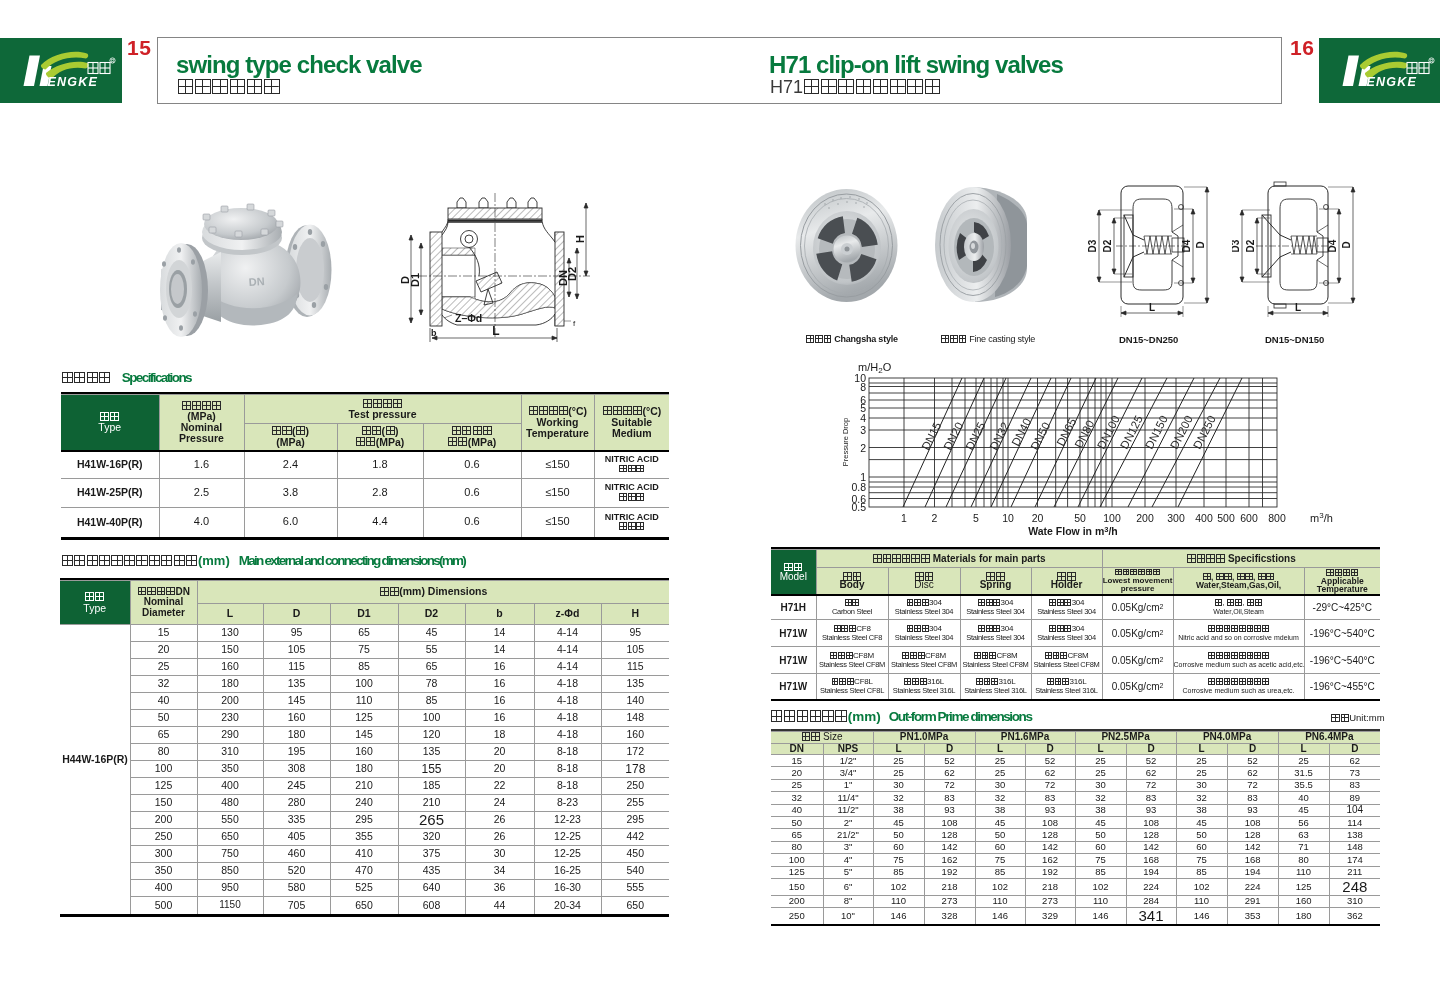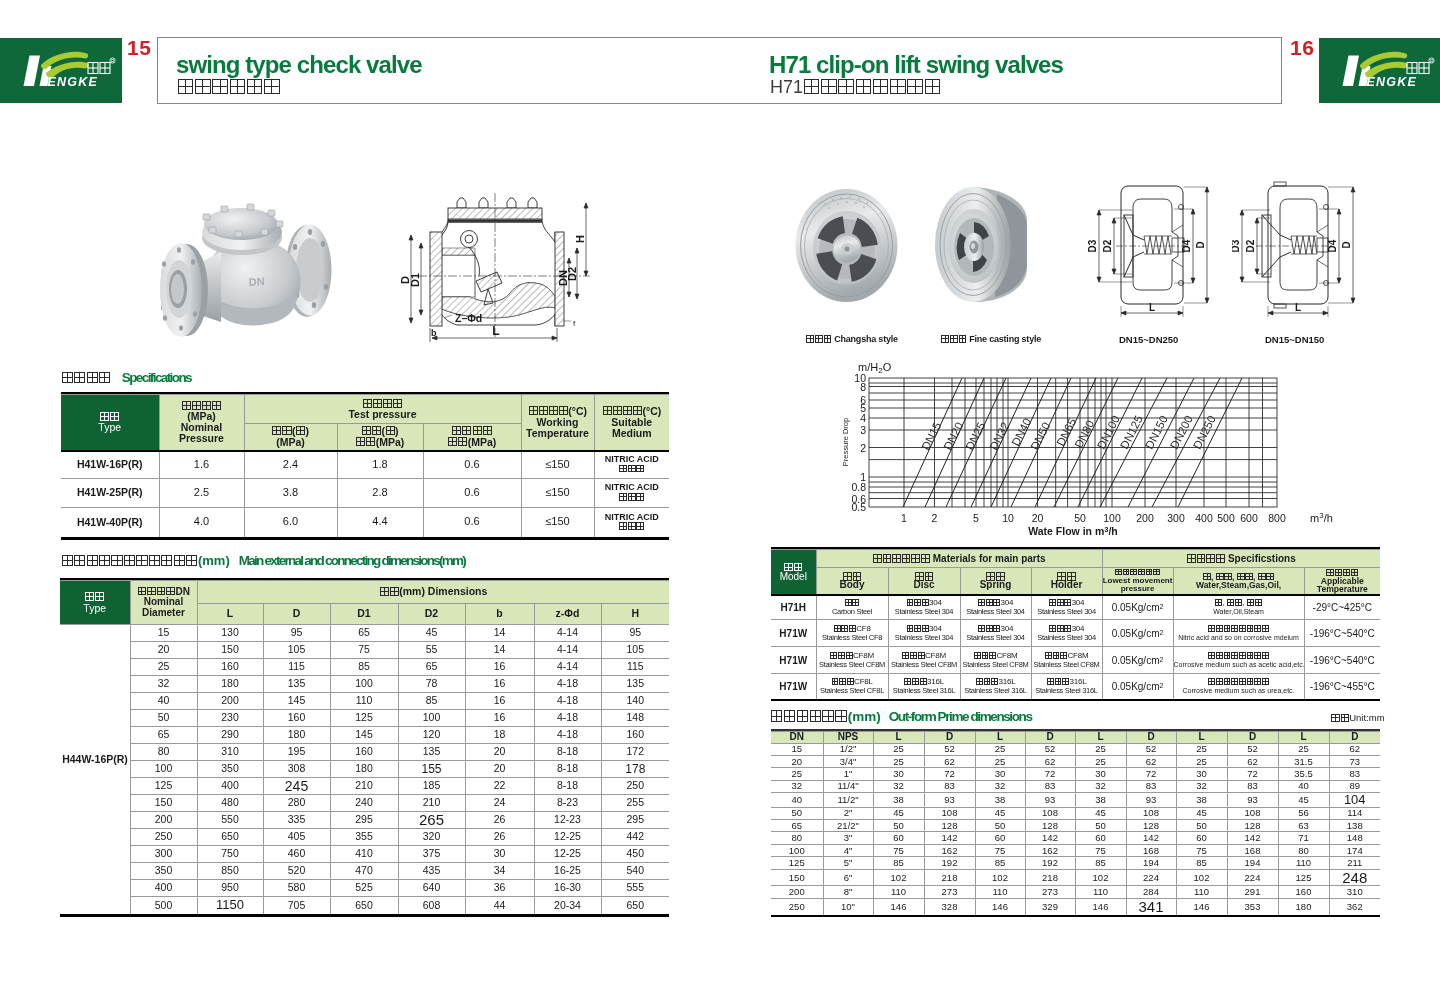--- a/index.html
+++ b/index.html
@@ -384,21 +384,21 @@
           <td style="font-size:10.5px">308</td>
           <td style="font-size:10.5px">180</td>
           <td style="font-size:12px">155</td>
           <td style="font-size:10.5px">20</td>
           <td style="font-size:10.5px">8-18</td>
           <td style="font-size:12px">178</td>
         </tr>
 <tr style="height:17.0px;">
           <td style="font-size:10.5px">125</td>
           <td style="font-size:10.5px">400</td>
-          <td style="font-size:14px">245</td>
+          <td style="font-size:11px">245</td>
           <td style="font-size:10.5px">210</td>
           <td style="font-size:10.5px">185</td>
           <td style="font-size:10.5px">22</td>
           <td style="font-size:10.5px">8-18</td>
           <td style="font-size:10.5px">250</td>
         </tr>
 <tr style="height:17.0px;">
           <td style="font-size:10.5px">150</td>
           <td style="font-size:10.5px">480</td>
           <td style="font-size:10.5px">280</td>
@@ -453,21 +453,21 @@
           <td style="font-size:10.5px">950</td>
           <td style="font-size:10.5px">580</td>
           <td style="font-size:10.5px">525</td>
           <td style="font-size:10.5px">640</td>
           <td style="font-size:10.5px">36</td>
           <td style="font-size:10.5px">16-30</td>
           <td style="font-size:10.5px">555</td>
         </tr>
 <tr style="height:17.0px;">
           <td style="font-size:10.5px">500</td>
-          <td style="font-size:13px">1150</td>
+          <td style="font-size:10px">1150</td>
           <td style="font-size:10.5px">705</td>
           <td style="font-size:10.5px">650</td>
           <td style="font-size:10.5px">608</td>
           <td style="font-size:10.5px">44</td>
           <td style="font-size:10.5px">20-34</td>
           <td style="font-size:10.5px">650</td>
         </tr>
 </tbody>
     </table>
 </div>
@@ -630,21 +630,21 @@
 </g>
 <g fill="#1a1a1a" font-size="10" font-weight="bold">
  <text transform="translate(7 66) rotate(-90)" text-anchor="middle">D3</text>
  <text transform="translate(22 66) rotate(-90)" text-anchor="middle">D2</text>
  <text transform="translate(104 66) rotate(-90)" text-anchor="middle">D4</text>
  <text transform="translate(118 65) rotate(-90)" text-anchor="middle">D</text>
  <text x="66" y="131" text-anchor="middle">L</text>
 </g>
 </svg></div>
 <div class="abs" style="left:806px;top:334px;font-size:9px;font-weight:bold;letter-spacing:-0.2px"><i class="c"></i><i class="c"></i><i class="c"></i> Changsha style</div>
-<div class="abs" style="left:941px;top:334px;font-size:9px;font-weight:bold;letter-spacing:-0.2px"><i class="c"></i><i class="c"></i><i class="c"></i> Fine casting style</div>
+<div class="abs" style="left:941px;top:334px;font-size:9px;font-weight:normal;letter-spacing:-0.2px"><i class="c"></i><i class="c"></i><i class="c"></i> Fine casting style</div>
 <div class="abs" style="left:1119px;top:334px;font-size:9.5px;font-weight:bold">DN15~DN250</div>
 <div class="abs" style="left:1265px;top:334px;font-size:9.5px;font-weight:bold">DN15~DN150</div>
 
 <div id="chart" class="abs" style="left:840px;top:360px;width:520px;height:190px">
 <svg width="520" height="190" viewBox="0 0 520 190" font-family="Liberation Sans">
  <g stroke="#2d2d2d" stroke-width="0.9" fill="none">
   <rect x="29" y="18" width="408" height="129"></rect>
 
   <line x1="64" y1="18" x2="64" y2="147"></line>
         <line x1="94.5" y1="18" x2="94.5" y2="147"></line>
@@ -768,21 +768,21 @@
         <col style="width:76px">
       </colgroup>
 <tbody>
         <tr style="height:18px">
  <td class="dg" rowspan="2" style="border-left:none;font-size:10px"><i class="c"></i><i class="c"></i><br>Model</td>
  <td class="lg" colspan="4" style="font-size:10px"><b><i class="c"></i><i class="c"></i><i class="c"></i><i class="c"></i><i class="c"></i><i class="c"></i></b> <b>Materials for main parts</b></td>
  <td class="lg" colspan="3" style="font-size:10px"><b><i class="c"></i><i class="c"></i><i class="c"></i><i class="c"></i></b> <b>Specificstions</b></td>
 </tr>
 <tr class="h2m" style="height:27px">
  <td class="lg" style="font-size:10px;font-weight:bold"><i class="c"></i><i class="c"></i><br>Body</td>
- <td class="lg" style="font-size:10px;font-weight:bold"><i class="c"></i><i class="c"></i><br>Disc</td>
+ <td class="lg" style="font-size:10px;font-weight:normal"><i class="c"></i><i class="c"></i><br>Disc</td>
  <td class="lg" style="font-size:10px;font-weight:bold"><i class="c"></i><i class="c"></i><br>Spring</td>
  <td class="lg" style="font-size:10px;font-weight:bold"><i class="c"></i><i class="c"></i><br>Holder</td>
  <td class="lg" style="font-size:8px;font-weight:bold;white-space:nowrap"><i class="c"></i><i class="c"></i><i class="c"></i><i class="c"></i><i class="c"></i><i class="c"></i><br>Lowest movement<br>pressure</td>
  <td class="lg" style="font-size:8.5px;font-weight:bold"><i class="c"></i>, <i class="c"></i><i class="c"></i>, <i class="c"></i><i class="c"></i>, <i class="c"></i><i class="c"></i><br>Water,Steam,Gas,Oil,</td>
  <td class="lg" style="font-size:8.5px;font-weight:bold"><i class="c"></i><i class="c"></i><i class="c"></i><i class="c"></i><br>Applicable<br>Temperature</td>
 </tr>
 <tr style="height:25px;border-top:2px solid #000">
  <td style="border-left:none;font-size:10px;font-weight:bold">H71H</td>
  <td style="font-size:8px;white-space:nowrap;letter-spacing:-0.2px"><i class="c"></i><i class="c"></i><br><span style="font-size:7.5px;letter-spacing:-0.3px">Carbon Steel</span></td>
  <td style="font-size:8px;white-space:nowrap;letter-spacing:-0.2px"><i class="c"></i><i class="c"></i><i class="c"></i>304<br><span style="font-size:7.5px;letter-spacing:-0.3px">Stainless Steel 304</span></td>
@@ -839,20 +839,28 @@
         <col style="width:50px">
         <col style="width:50px">
         <col style="width:51px">
         <col style="width:50px">
         <col style="width:51px">
         <col style="width:51px">
         <col style="width:51px">
         <col style="width:51px">
       </colgroup>
 <tbody>
+        <tr style="height:11px">
+ <td class="lg" colspan="2" style="border-left:none;font-size:10px"><b><i class="c"></i><i class="c"></i></b> Size</td>
+ <td class="lg" colspan="2" style="font-size:10px;font-weight:bold">PN1.0MPa</td>
+ <td class="lg" colspan="2" style="font-size:10px;font-weight:bold">PN1.6MPa</td>
+ <td class="lg" colspan="2" style="font-size:10px;font-weight:bold">PN2.5MPa</td>
+ <td class="lg" colspan="2" style="font-size:10px;font-weight:bold">PN4.0MPa</td>
+ <td class="lg" colspan="2" style="font-size:10px;font-weight:bold">PN6.4MPa</td>
+</tr>
 <tr style="height:11px">
  <td class="lg" style="border-left:none;font-size:10px;font-weight:bold">DN</td>
  <td class="lg" style="font-size:10px;font-weight:bold">NPS</td>
  <td class="lg" style="font-size:10px;font-weight:bold">L</td>
           <td class="lg" style="font-size:10px;font-weight:bold">D</td>
  <td class="lg" style="font-size:10px;font-weight:bold">L</td>
           <td class="lg" style="font-size:10px;font-weight:bold">D</td>
  <td class="lg" style="font-size:10px;font-weight:bold">L</td>
           <td class="lg" style="font-size:10px;font-weight:bold">D</td>
  <td class="lg" style="font-size:10px;font-weight:bold">L</td>
@@ -921,21 +929,21 @@
           <td style="font-size:9.5px;">11/2"</td>
           <td style="font-size:9.5px;">38</td>
           <td style="font-size:9.5px;">93</td>
           <td style="font-size:9.5px;">38</td>
           <td style="font-size:9.5px;">93</td>
           <td style="font-size:9.5px;">38</td>
           <td style="font-size:9.5px;">93</td>
           <td style="font-size:9.5px;">38</td>
           <td style="font-size:9.5px;">93</td>
           <td style="font-size:9.5px;">45</td>
-          <td style="font-size:13px;margin-top:37px;">104</td>
+          <td style="font-size:10px;margin-top:37px;">104</td>
         </tr>
 <tr style="height:12.4px;">
           <td style="font-size:9.5px;border-left:none">50</td>
           <td style="font-size:9.5px;">2"</td>
           <td style="font-size:9.5px;">45</td>
           <td style="font-size:9.5px;">108</td>
           <td style="font-size:9.5px;">45</td>
           <td style="font-size:9.5px;">108</td>
           <td style="font-size:9.5px;">45</td>
           <td style="font-size:9.5px;">108</td>

